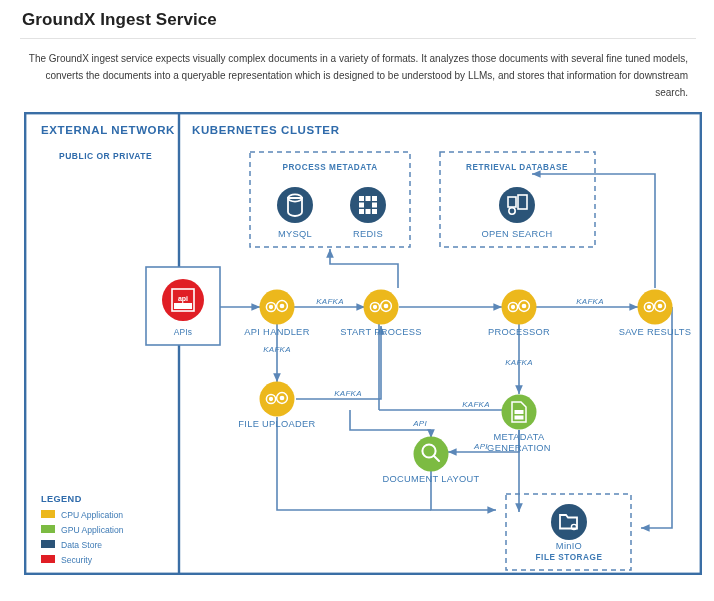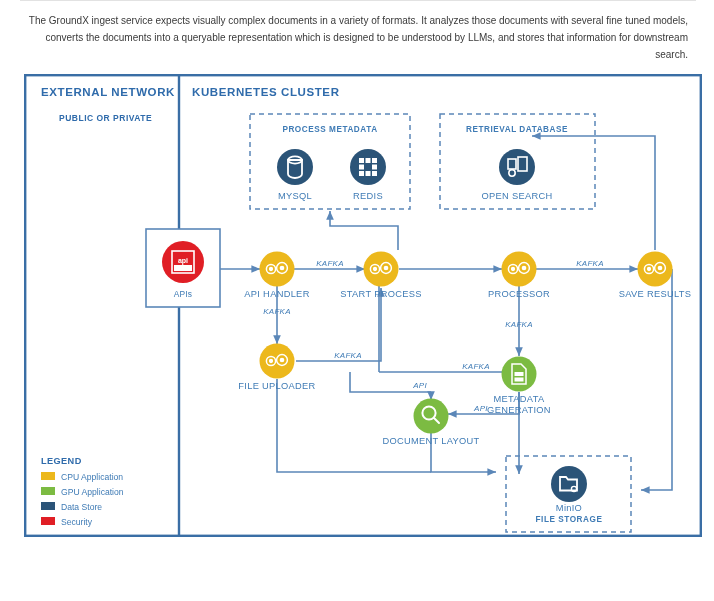--- a/index.html
+++ b/index.html
@@ -23,20 +23,21 @@
   }
   .diagram-wrap{position:relative;margin-left:8px;}
   svg{display:block;}
   .dtxt{font-family:"Liberation Sans","DejaVu Sans",sans-serif;}
 </style>
 </head>
 <body>
 
 <div class="page">
 
+  <div class="doc-title">GroundX Ingest Service</div>
   <div class="rule"></div>
   <div class="intro">The GroundX ingest service expects visually complex documents in a variety of formats. It analyzes those documents with several fine tuned models, converts the documents into a queryable representation which is designed to be understood by LLMs, and stores that information for downstream search.</div>
 
   <div class="diagram-wrap">
   <svg width="678" height="463" viewBox="0 0 678 463">
     <defs>
       <marker id="arr" viewBox="0 0 10 10" refX="9" refY="5" markerWidth="6" markerHeight="6" orient="auto-start-reverse">
         <path d="M0,1 L9,5 L0,9 z" fill="#5b87b8"></path>
       </marker>
       <style>

